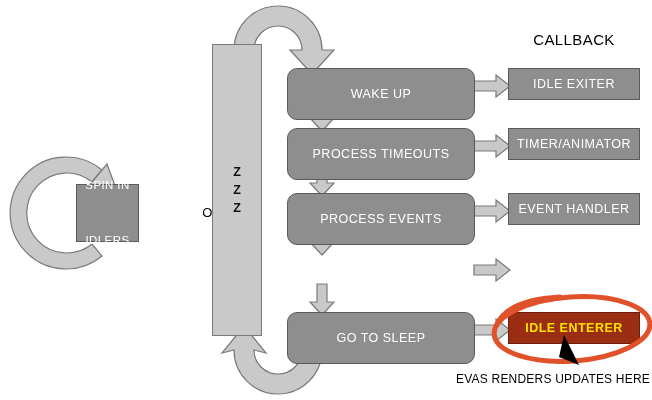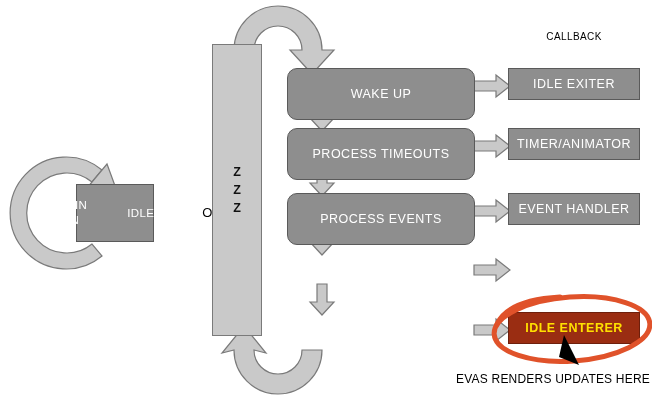--- a/index.html
+++ b/index.html
@@ -28,33 +28,33 @@
     font-size:12.5px;letter-spacing:.5px;text-align:center;
   }
   .step-box{left:287px;width:188px;height:52px;border-radius:10px;}
   .cb-box{left:508px;width:132px;height:32px;}
   .row-y0{top:68px;} .row-y1{top:128px;} .row-y2{top:193px;} .row-y3{top:252px;} .row-y4{top:312px;}
   .highlight{
     background:var(--highlight-bg);color:var(--highlight-text);
     font-weight:bold;border-color:#6e1f0c;
   }
   #spin-box{
-    left:76px;top:184px;width:78px;height:58px;flex-direction:row;
+    left:76px;top:184px;width:63px;height:58px;flex-direction:column;
     font-size:11.5px;line-height:15px;letter-spacing:.4px;gap:40px;
   }
   #zzz-box{
     left:212px;top:44px;width:50px;height:292px;flex-direction:column;
     background:var(--light-gray);color:#111;border:1px solid var(--arrow-stroke);
     font-size:12.5px;line-height:18px;font-weight:bold;letter-spacing:0;
   }
   .plain-label{
     position:absolute;color:var(--ink);background:transparent;
   }
   #or-label{left:168px;top:205px;width:32px;text-align:center;font-size:13px;margin-left:28px;}
-  #callback-header{left:508px;top:31px;width:132px;text-align:center;font-size:10px;letter-spacing:.4px;}
+  #callback-header{left:508px;top:31px;width:132px;text-align:center;font-size:15px;letter-spacing:.4px;}
   #annotation{right:2px;top:372px;font-size:12px;letter-spacing:.2px;white-space:nowrap;}
 </style>
 </head>
 <body>
 
 <div id="canvas">
 
   <svg id="arrows" viewBox="0 0 652 400" xmlns="http://www.w3.org/2000/svg">
 
     <path class="blockarrow" d="M 102 256 A 56 56 0 1 1 102 170 L 92 182 A 40 40 0 1 0 92 244 Z"></path>
@@ -87,20 +87,21 @@
     <span>Z</span>
     <span>Z</span>
     <span>Z</span>
   </div>
 
   <div class="plain-label" id="callback-header">CALLBACK</div>
 
   <div class="box step-box row-y0">WAKE UP</div>
   <div class="box step-box row-y1">PROCESS TIMEOUTS</div>
   <div class="box step-box row-y2">PROCESS EVENTS</div>
+  <div class="box step-box row-y4">GO TO SLEEP</div>
 
   <div class="box cb-box row-y0">IDLE EXITER</div>
   <div class="box cb-box row-y1">TIMER/ANIMATOR</div>
   <div class="box cb-box row-y2">EVENT HANDLER</div>
   <div class="box cb-box row-y4 highlight">IDLE ENTERER</div>
 
   <svg id="overlay" style="position:absolute;left:0;top:0;width:652px;height:400px;pointer-events:none;" viewBox="0 0 652 400" xmlns="http://www.w3.org/2000/svg">
     <ellipse class="hand-circle" cx="572" cy="329" rx="78" ry="32" transform="rotate(-4 572 329)"></ellipse>
     <path class="hand-circle" d="M 560 297 Q 508 300 497 324" stroke-width="4.5"></path>
     <polygon class="solid-black" points="564,335 579,365 559,357"></polygon>

